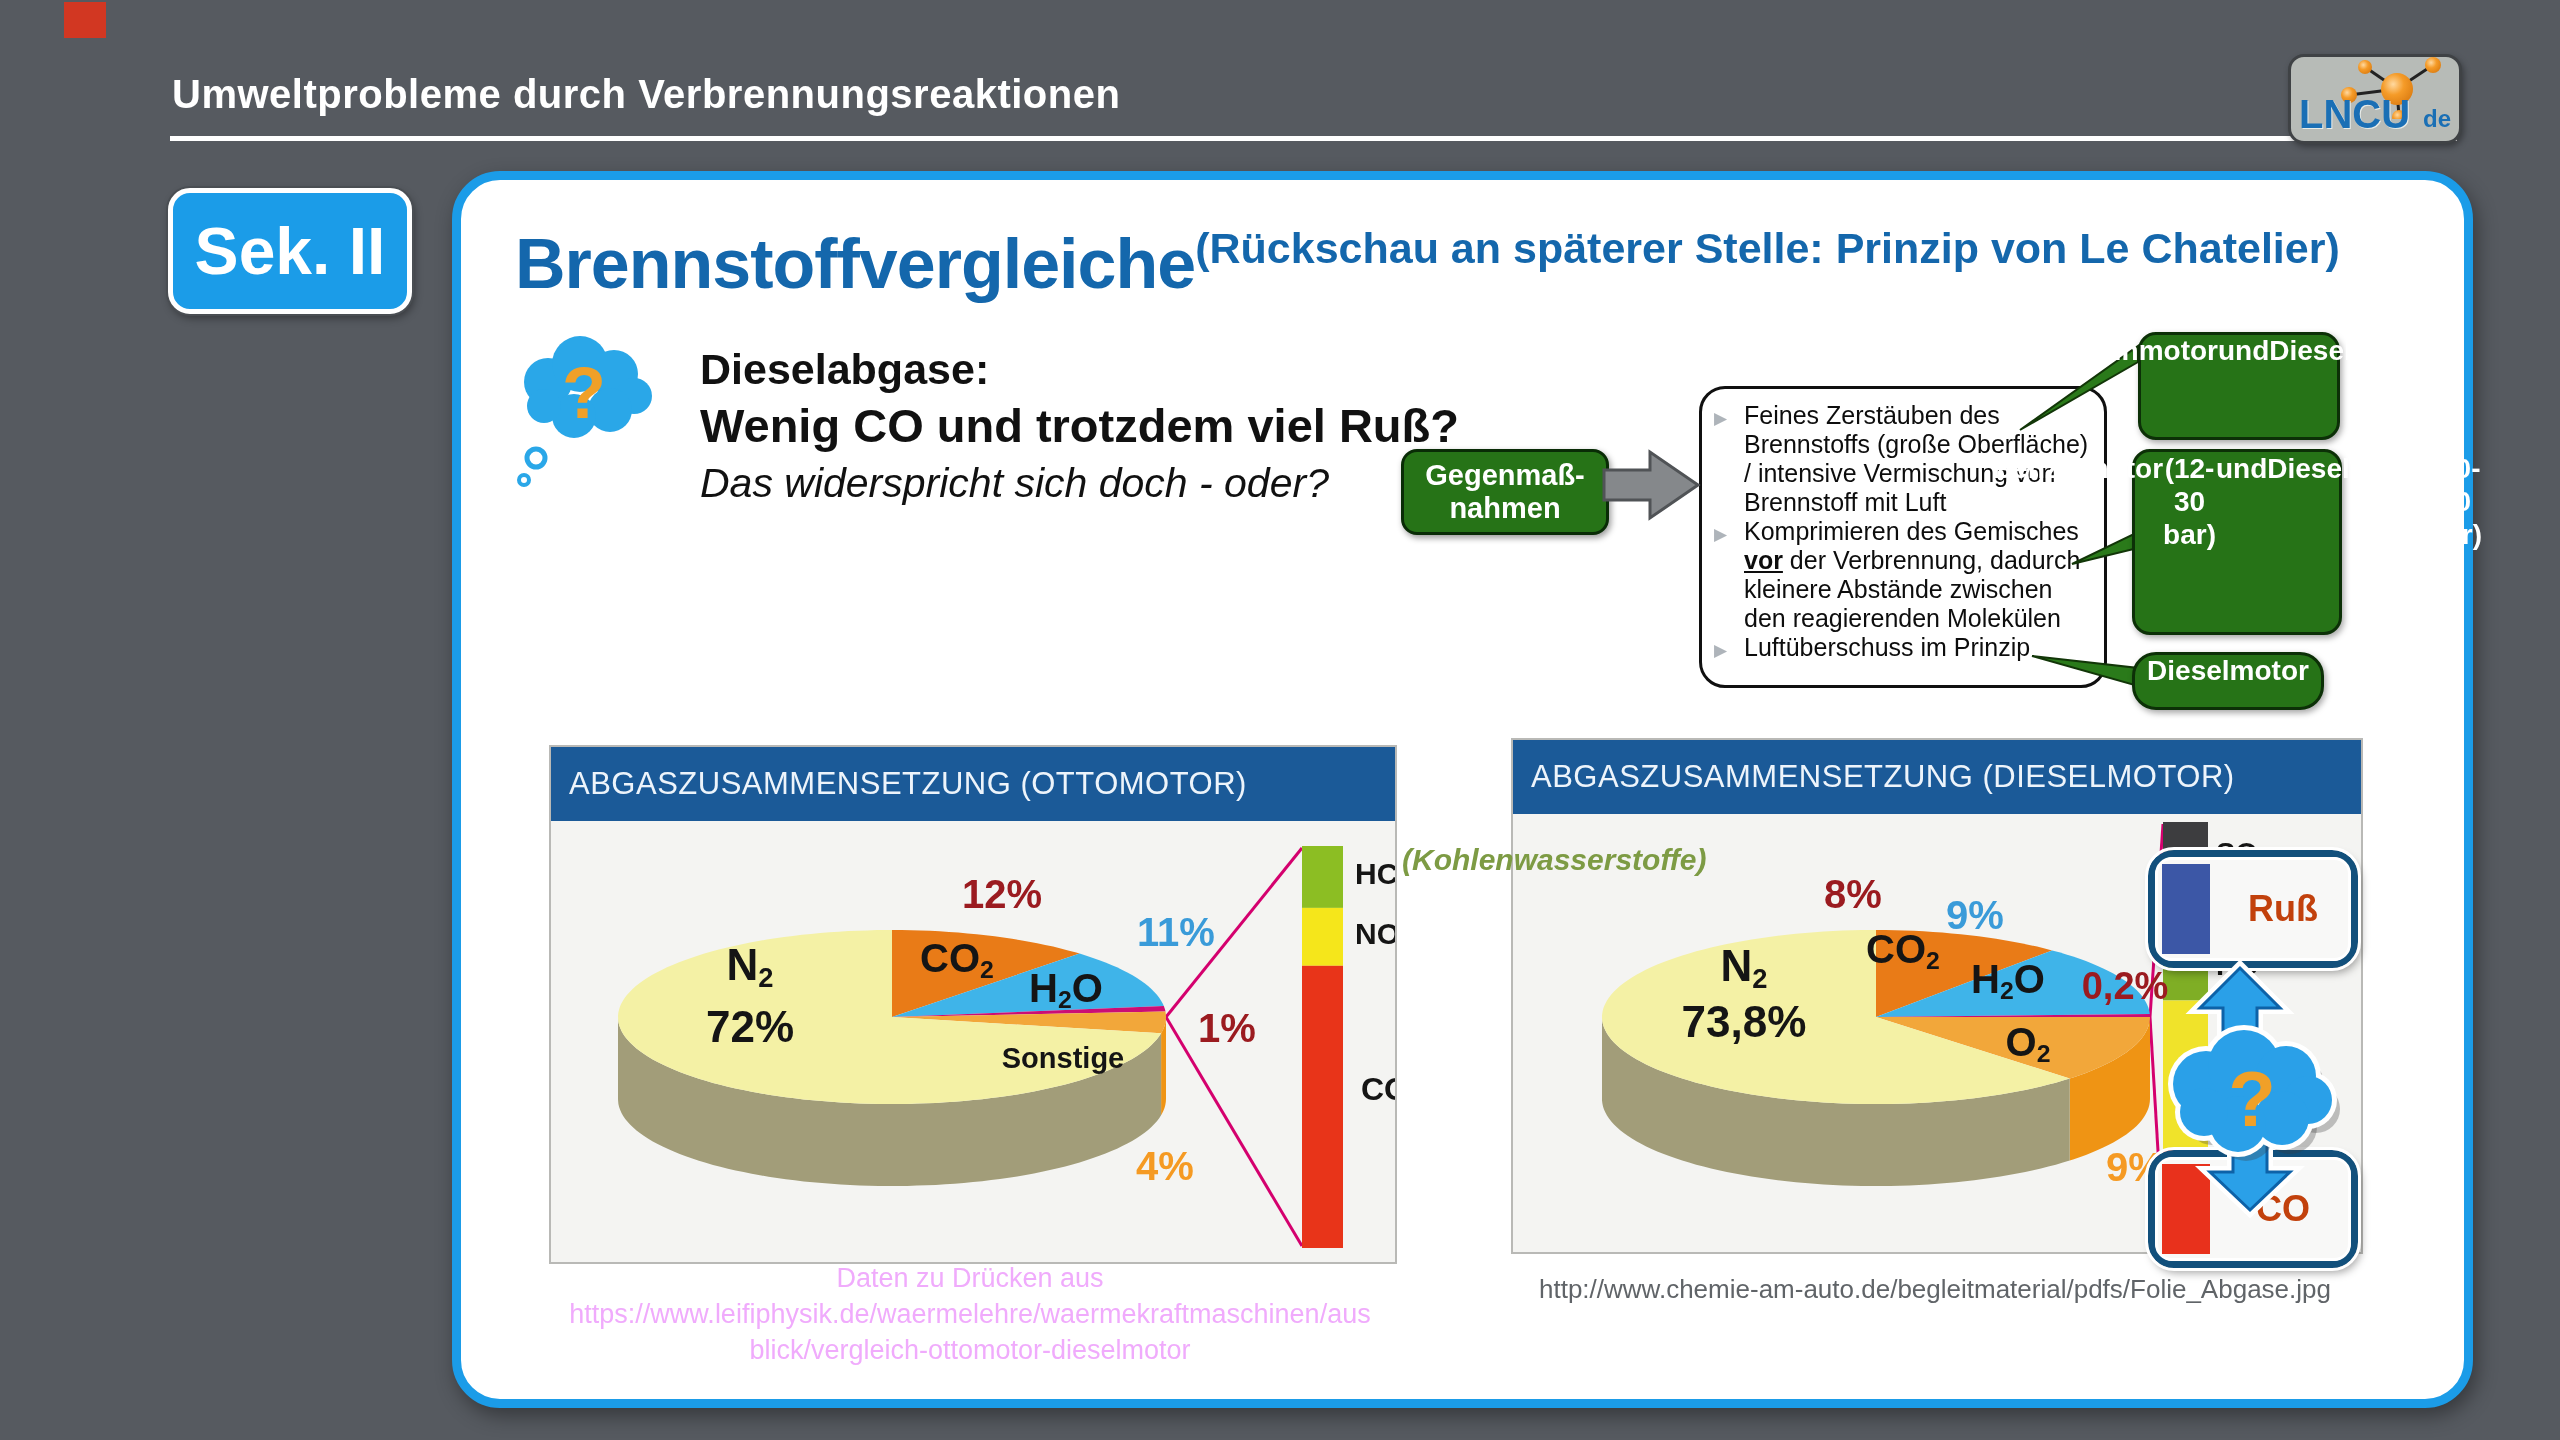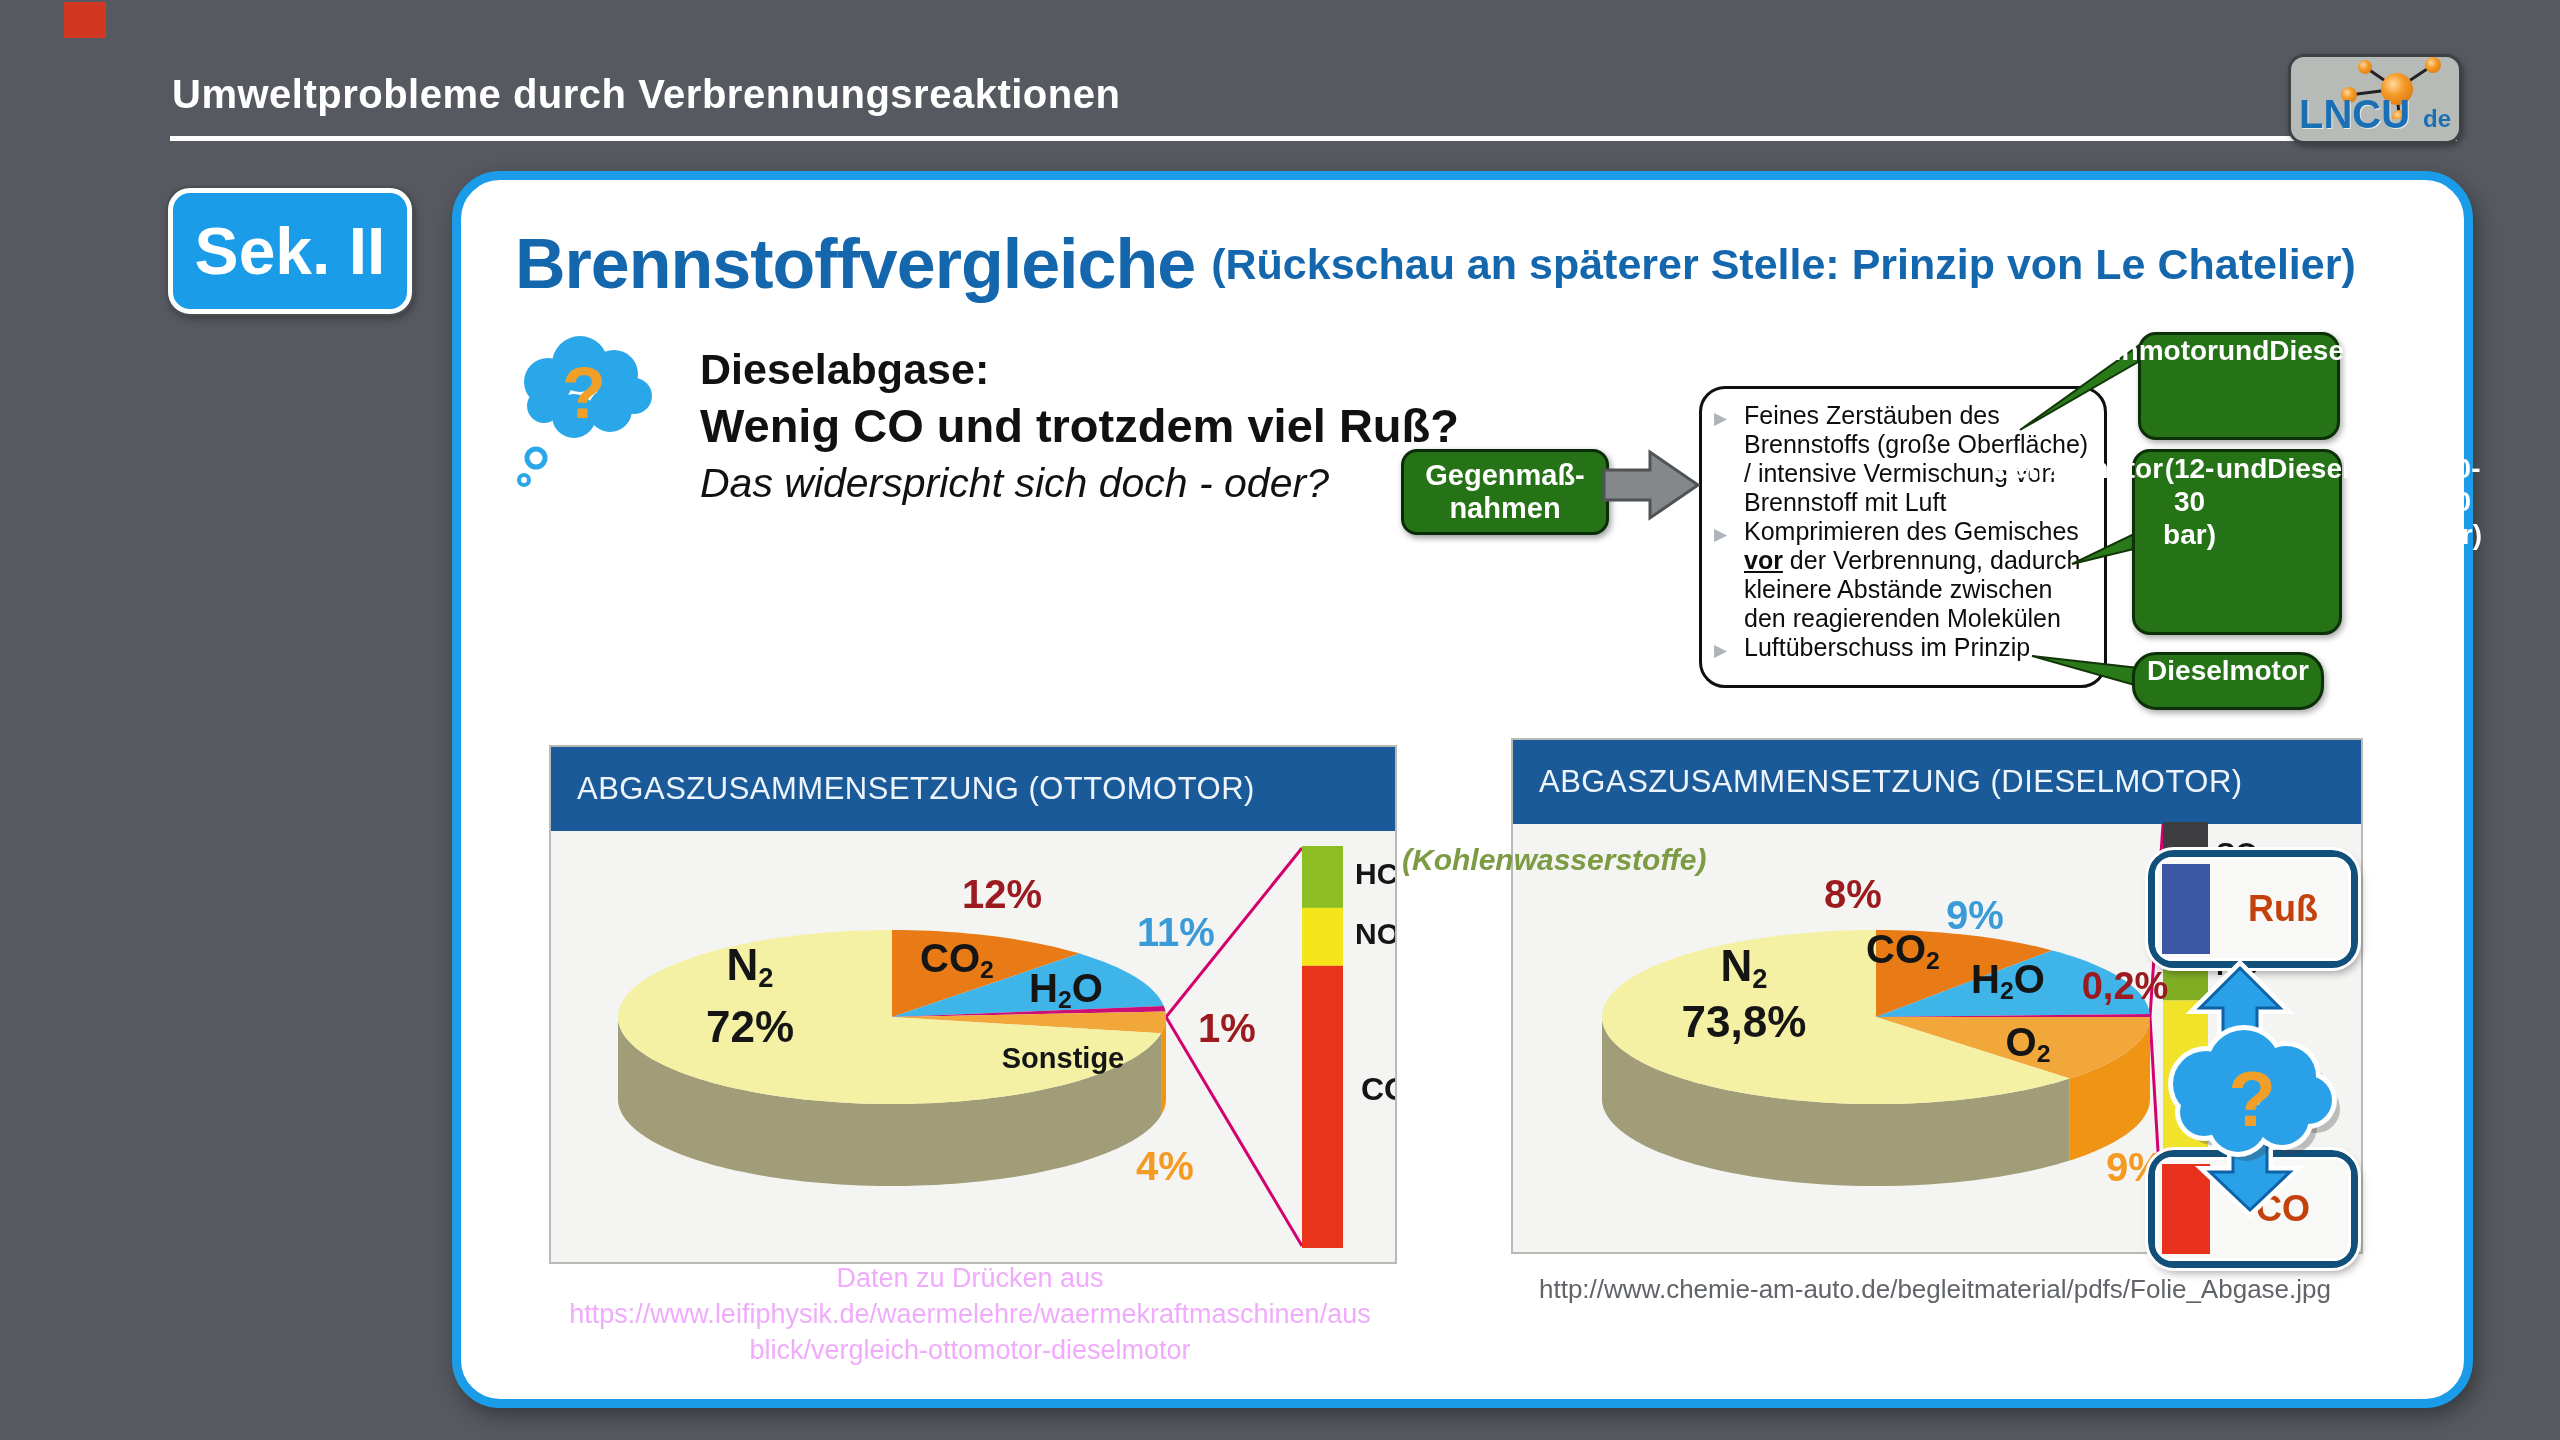--- a/index.html
+++ b/index.html
@@ -7,42 +7,42 @@
   .abs{position:absolute}
   #red-mark{left:64px;top:2px;width:42px;height:36px;background:#d23722}
   #header-title{left:172px;top:72px;font-size:40px;font-weight:bold;color:#fff;letter-spacing:.5px}
   #header-line{left:170px;top:136px;width:2287px;height:5px;background:#fff}
   #logo{left:2288px;top:54px;width:168px;height:84px;background:#b7bbb7;border:3px solid #3f4245;border-radius:16px;box-shadow:2px 3px 6px rgba(0,0,0,.35)}
   #logo .lncu{position:absolute;left:8px;bottom:4px;font-size:40px;font-weight:bold;color:#1a6fb5;text-shadow:1px 1px 0 #e8ece8}
   #logo .tld{position:absolute;right:8px;bottom:8px;font-size:24px;font-weight:bold;color:#1a6fb5}
   #logo svg{position:absolute;right:4px;top:0}
   #card{left:452px;top:171px;width:2003px;height:1219px;background:#fff;border:9px solid #1b9ce8;border-radius:48px;box-shadow:4px 8px 20px rgba(0,0,0,.38)}
   #sek{left:168px;top:188px;width:234px;height:116px;background:#1b9ce8;border:5px solid #fff;border-radius:22px;color:#fff;font-size:66px;font-weight:bold;display:flex;align-items:center;justify-content:center;box-shadow:0 0 0 2px #4a4e53,2px 4px 8px rgba(0,0,0,.4)}
-  #title-row{left:515px;top:224px;width:1920px;display:flex;align-items:center;gap:16px;white-space:nowrap}
+  #title-row{left:515px;top:224px;width:1920px;display:flex;align-items:flex-start;white-space:nowrap}
   #title{font-size:70px;font-weight:bold;color:#1467ac;letter-spacing:-1px}
   #subtitle{font-size:43px;font-weight:bold;color:#1467ac}
   #question{left:700px;top:342px}
   #question .q1{font-size:43px;font-weight:bold;color:#111;line-height:54px}
   #question .q2{font-size:47px;font-weight:bold;color:#111;line-height:60px}
   #question .q3{font-size:41px;font-style:italic;color:#111;line-height:54px}
   #thought-cloud{left:514px;top:334px}
   #cm-btn{left:1401px;top:449px;width:202px;height:80px;background:#267317;border:3px solid #092c06;border-radius:16px;color:#fff;font-weight:bold;font-size:29px;line-height:33px;display:flex;flex-direction:column;align-items:center;justify-content:center;box-shadow:2px 3px 6px rgba(0,0,0,.4);z-index:2}
   #cm-box{left:1699px;top:386px;width:408px;height:302px;background:#fff;border:3px solid #101010;border-radius:26px;padding:12px 10px 10px 12px;box-sizing:border-box;z-index:2}
   .bullet{display:flex;font-size:25px;line-height:29px;color:#0d0d0d}
   .bullet .mk{width:30px;color:#aeb4ba;font-size:17px;padding-top:3px;flex:none}
   .bullet .tx{flex:1}
   .bu{font-weight:bold;text-decoration:underline}
   .greenbox{position:absolute;background:#267317;border:3px solid #0c3007;border-radius:18px;color:#fff;font-weight:bold;text-align:center;display:flex;flex-direction:row;justify-content:center;z-index:7;box-shadow:2px 3px 6px rgba(0,0,0,.35)}
   #gb0{left:2138px;top:332px;width:196px;height:102px;font-size:28px;line-height:32px}
   #gb1{left:2132px;top:449px;width:204px;height:180px;font-size:28px;line-height:33px}
   #gb2{left:2132px;top:652px;width:186px;height:52px;font-size:28px;border-radius:24px}
   .panel{position:absolute;background:#f4f4f2;border:2px solid #b9b9b6;z-index:1}
   #panel-left{left:549px;top:745px;width:844px;height:515px}
   #panel-right{left:1511px;top:738px;width:848px;height:512px}
-  .panel .ph{height:84px;background:#1b5a98;color:#edf4fb;font-size:31px;display:flex;align-items:center;padding-left:26px;letter-spacing:.5px}
+  .panel .ph{height:74px;background:#1b5a98;color:#edf4fb;font-size:31px;display:flex;align-items:center;padding-left:18px;letter-spacing:.5px}
   .panel svg.chart{position:absolute;left:0;top:73px}
   svg text{font-family:"Liberation Sans",sans-serif}
   #kohlen{left:1402px;top:843px;font-size:30px;font-style:italic;font-weight:bold;color:#7d9b44;z-index:3;white-space:nowrap}
   .hl-box{position:absolute;border:7px solid #12507c;border-radius:26px;background:#f8f8f7;outline:3px solid #fff;box-shadow:3px 5px 9px rgba(0,0,0,.35);z-index:4}
   #hl-rus{left:2148px;top:850px;width:196px;height:104px}
   #hl-co{left:2148px;top:1150px;width:196px;height:104px}
   .hl-box .ring{position:absolute;inset:0;border:3px solid #fff;border-radius:17px}
   .hl-box .seg{position:absolute;left:7px;top:7px;bottom:7px;width:48px}
   .hl-box .lbl{position:absolute;left:60px;right:0;top:50%;transform:translateY(-50%);font-size:36px;font-weight:bold;color:#c2410c;text-align:center}
   #overlay{left:0;top:0;z-index:6;pointer-events:none}

